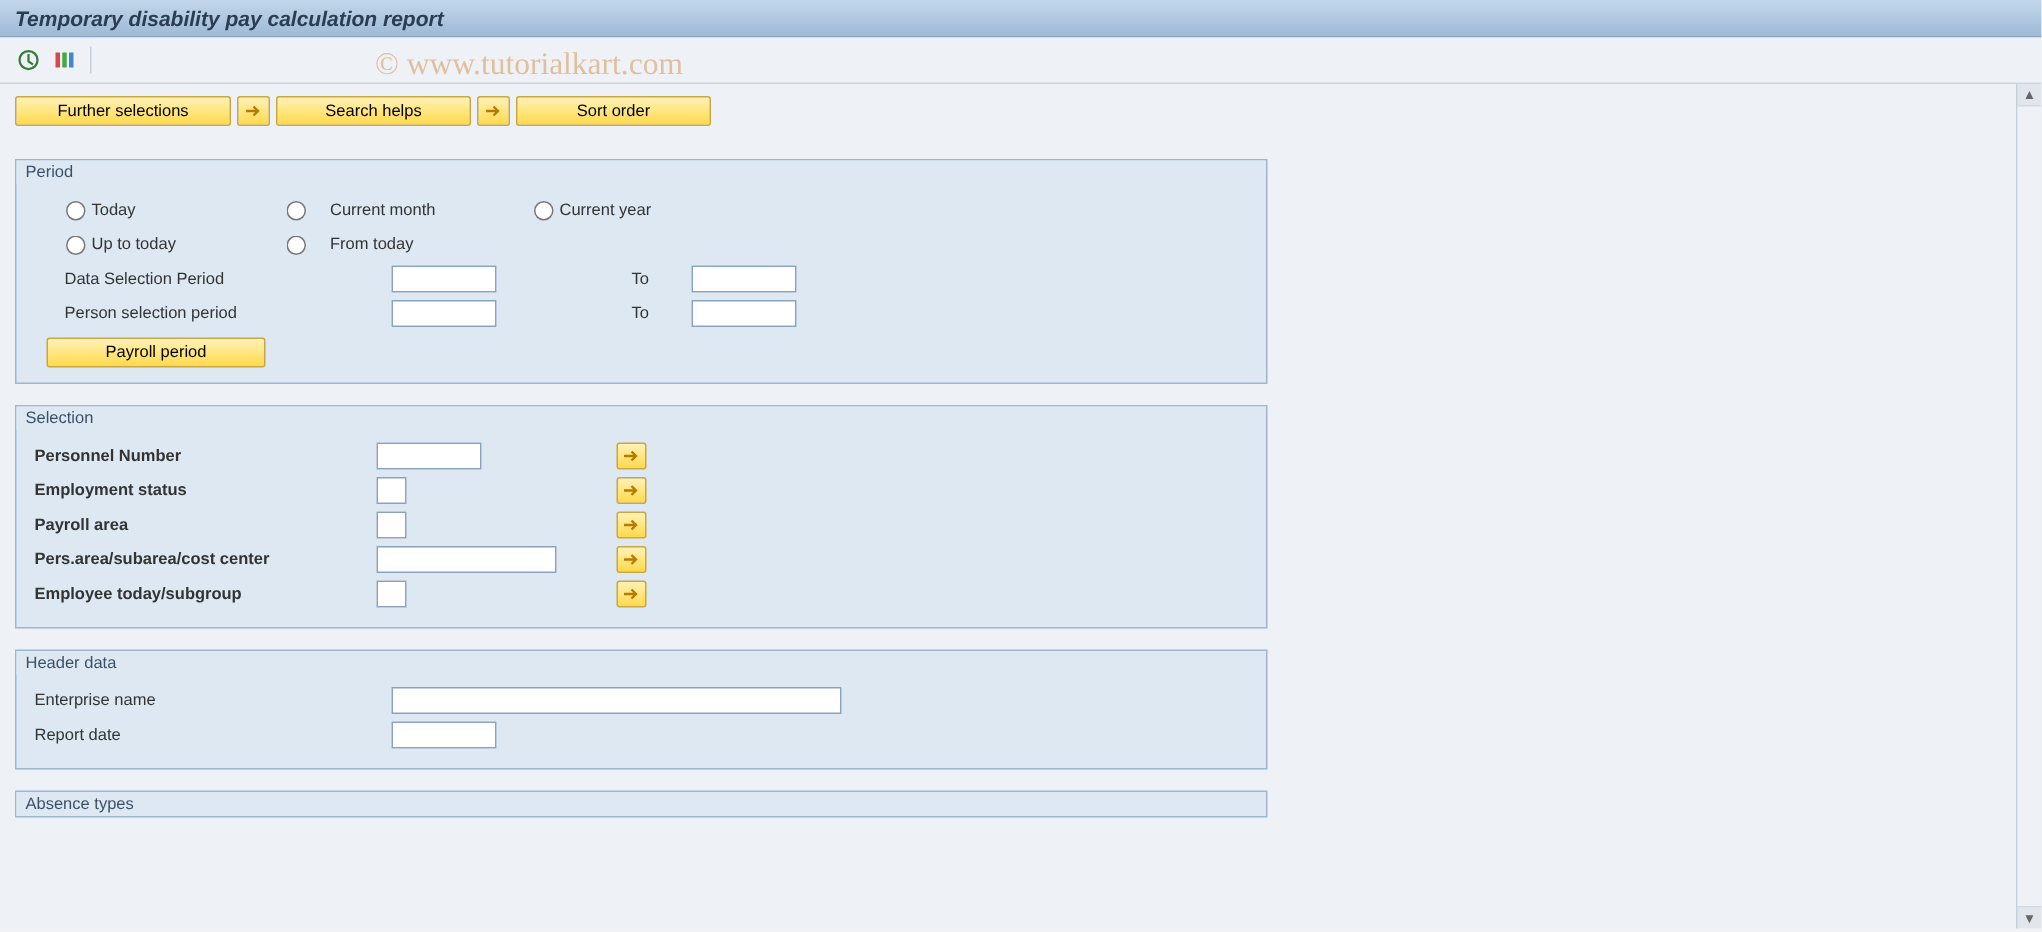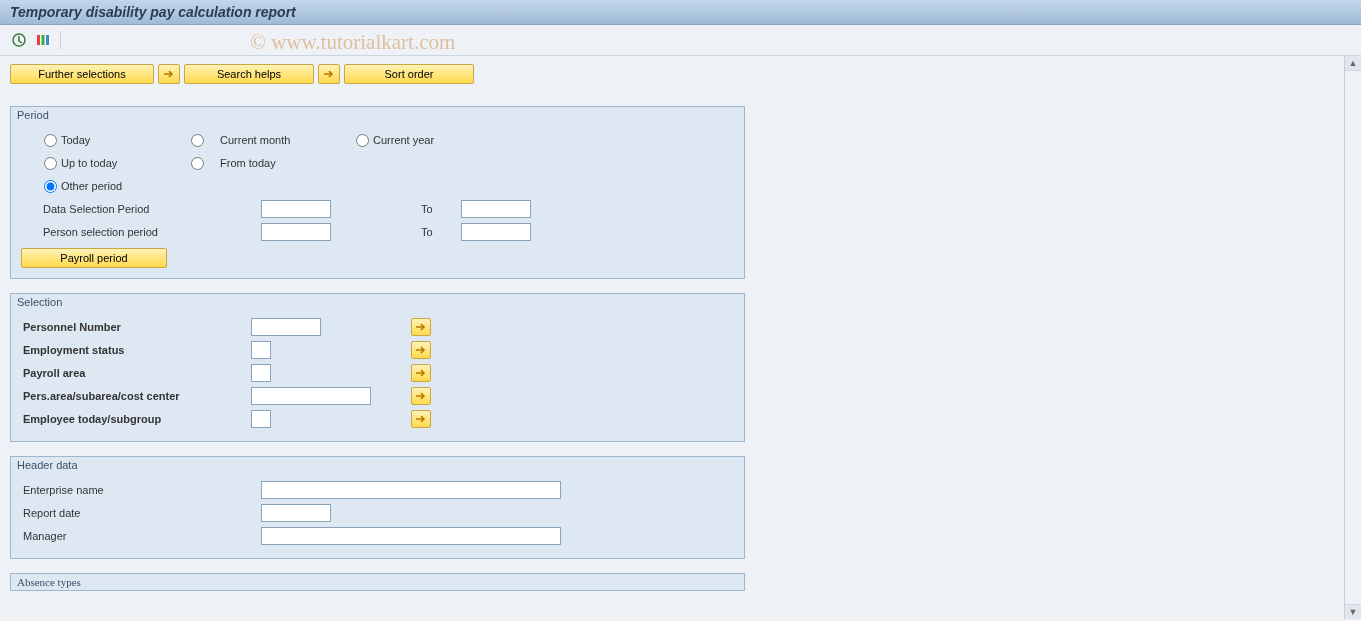--- a/index.html
+++ b/index.html
@@ -91,21 +91,21 @@
       justify-content: center;
       min-height: 20px;
     }
     .yellow-btn.wide { width: 144px; }
     .yellow-btn.arrow { width: 22px; }
     .yellow-btn.med { width: 130px; }
     .group {
       border: 1px solid #9db7cf;
       background: #dde8f2;
       margin-bottom: 14px;
-      width: 735px;
+      width: 835px;
       position: relative;
     }
     .group-title {
       font-size: 11px;
       color: #3b5168;
       padding: 2px 6px;
       background: #dde8f2;
     }
     .group-body {
       padding: 6px 10px 10px 10px;
@@ -144,21 +144,21 @@
       background: linear-gradient(to bottom, #fff1b8 0%, #ffe680 50%, #ffd94d 100%);
       border: 1px solid #c9a742;
       border-radius: 2px;
       display:inline-flex;
       align-items:center;
       justify-content:center;
       cursor:pointer;
     }
     .payroll-btn {
       width: 146px;
-      margin-left: 0;
+      margin-left: 10px;
       margin-top: 4px;
     }
   </style>
 </head>
 <body>
 
 <div class="title-bar">Temporary disability pay calculation report</div>
 
 <div class="toolbar">
   <span class="tb-icon">
@@ -219,26 +219,20 @@
         <label class="col-rad1">
               <input type="radio" name="per" style="">
               <span>Up to today</span>
             </label>
         <label class="col-rad2">
               <input type="radio" name="per" style="">
               <span>From today</span>
             </label>
       </div>
       <div class="row">
-        <label class="col-rad1">
-              <input type="radio" name="per" checked="" style="">
-              <span>Other period</span>
-            </label>
-      </div>
-      <div class="row">
         <span class="lbl-indent">Data Selection Period</span>
         <input class="field-in w70" style="">
         <span class="to-lbl">To</span>
         <input class="field-in w70" style="">
       </div>
       <div class="row">
         <span class="lbl-indent">Person selection period</span>
         <input class="field-in w70" style="">
         <span class="to-lbl">To</span>
         <input class="field-in w70" style="">
@@ -312,28 +306,24 @@
     <div class="group-title">Header data</div>
     <div class="group-body">
       <div class="sel-row">
         <span class="lbl">Enterprise name</span>
         <input class="field-in w300" style="">
       </div>
       <div class="sel-row">
         <span class="lbl">Report date</span>
         <input class="field-in w70" style="">
       </div>
-      <div class="sel-row">
-        <span class="lbl">Manager</span>
-        <input class="field-in w300" style="">
-      </div>
     </div>
   </div>
 
-  <div class="group" style="margin-bottom:0;font-family:Liberation Serif, serif;">
+  <div class="group" style="margin-bottom:0;">
     <div class="group-title">Absence types</div>
   </div>
 
 </div>
 <div class="right-scroll">
   <div class="scroll-btn">▲</div>
   <div class="scroll-track"></div>
   <div class="scroll-btn">▼</div>
 </div>
 </div>

